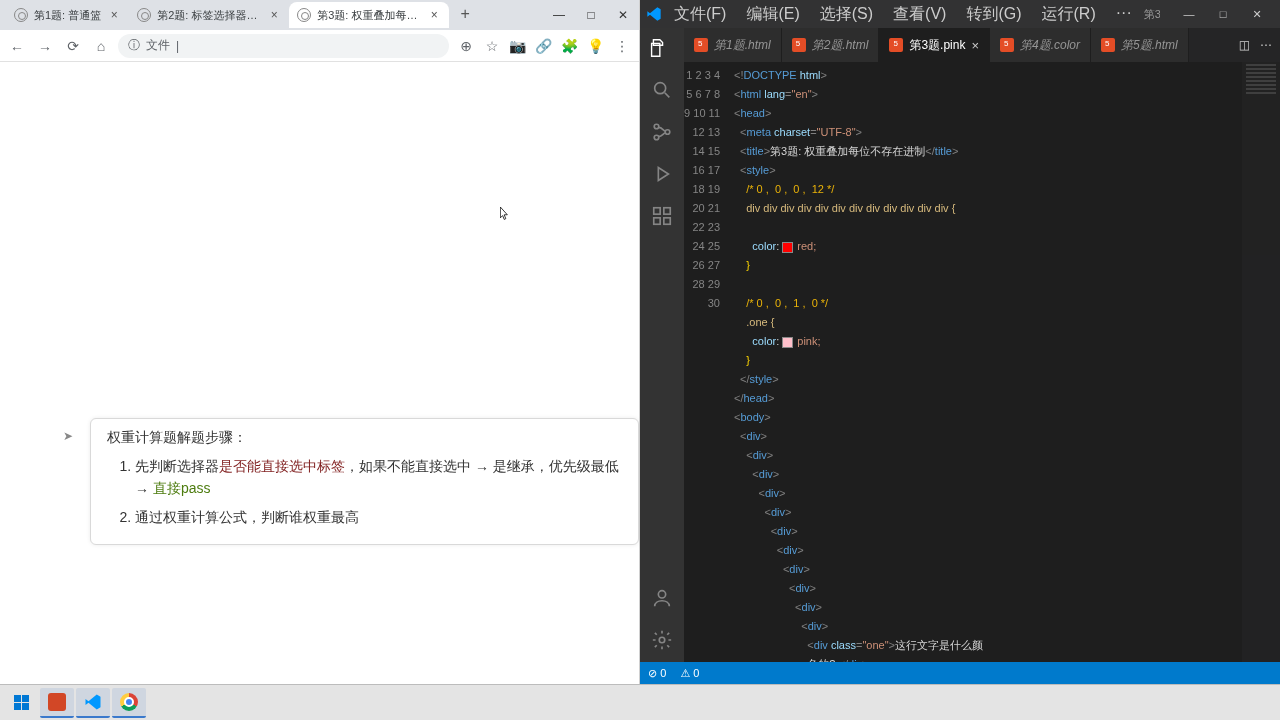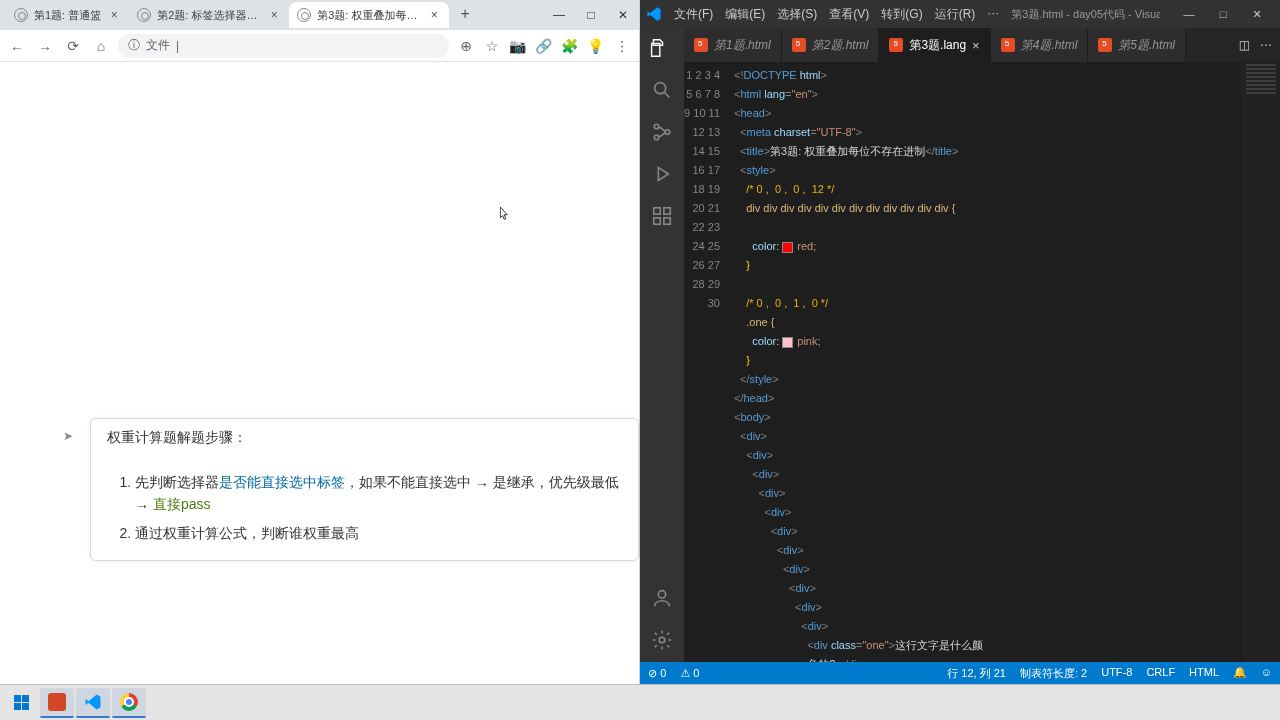--- a/index.html
+++ b/index.html
@@ -24,31 +24,31 @@
   .addr{flex:1;display:flex;align-items:center;height:24px;background:#f1f3f4;border-radius:12px;padding:0 10px;font-size:12px;color:#5f6368;gap:6px}
   .addr .path{color:#202124}
   .tb-right{display:flex;gap:4px}
 
   .page{flex:1;padding:20px;position:relative;overflow:hidden}
   .big-text{font-size:40px;font-weight:700;color:pink;letter-spacing:1px}
   .cursor-arrow{position:absolute;left:500px;top:145px;width:10px;height:14px}
 
   .notes{position:absolute;left:90px;top:418px;right:0;border:1px solid #d9d9d9;border-radius:6px;padding:10px 16px;font-size:14px;color:#333;box-shadow:0 0 4px rgba(0,0,0,.08);background:#fff}
   .notes .arrow{position:absolute;left:-28px;top:10px;color:#888;font-size:12px}
-  .notes .title{margin-bottom:24px}
+  .notes .title{margin-bottom:8px}
   .notes ol{padding-left:28px}
   .notes li{margin-bottom:6px;line-height:1.6}
-  .hl{color:#0369a1}
+  .hl{color:#7f1d1d}
   .hl2{color:#4d7c0f}
 
   
   .vscode{position:absolute;left:640px;top:0;width:640px;height:684px;background:#1e1e1e;color:#ccc;display:flex;flex-direction:column;font-size:12px}
   .vs-title{height:28px;background:#323233;display:flex;align-items:center;padding:0 6px;gap:12px;color:#ccc}
   .vs-logo{width:16px;height:16px;color:#0098ff;display:flex;align-items:center;justify-content:center}
-  .vs-menu{display:flex;gap:12px;font-size:12px}
+  .vs-menu{display:flex;gap:20px;font-size:16px}
   .vs-title .spacer{flex:1;text-align:center;font-size:11px;color:#999;overflow:hidden;white-space:nowrap}
   .vs-winbtns{display:flex;gap:0}
   .vs-winbtns div{width:34px;height:28px;display:flex;align-items:center;justify-content:center;color:#ccc;font-size:11px}
 
   .vs-body{flex:1;display:flex;overflow:hidden}
   .activitybar{width:44px;background:#333333;display:flex;flex-direction:column;align-items:center;padding-top:8px;gap:18px}
   .activitybar .ab{width:24px;height:24px;color:#858585;display:flex;align-items:center;justify-content:center}
   .activitybar .ab.active{color:#fff;border-left:2px solid #fff;padding-left:0;width:44px;margin-left:-10px}
   .activitybar .bottom{margin-top:auto;margin-bottom:10px;display:flex;flex-direction:column;gap:18px;align-items:center}
 
@@ -231,26 +231,26 @@
         <div class="vs-tab">
             <span class="fi"></span>
             <span>第1题.html</span>
           </div>
         <div class="vs-tab">
             <span class="fi"></span>
             <span>第2题.html</span>
           </div>
         <div class="vs-tab active">
             <span class="fi"></span>
-            <span>第3题.lang</span>
+            <span>第3题.pink</span>
             <span class="x">×</span>
           </div>
         <div class="vs-tab">
             <span class="fi"></span>
-            <span>第4题.html</span>
+            <span>第4题.color</span>
           </div>
         <div class="vs-tab">
             <span class="fi"></span>
             <span>第5题.html</span>
           </div>
         <div class="tabs-right">
           <span>◫</span>
           <span>⋯</span>
         </div>
       </div>
@@ -330,29 +330,20 @@
             <div class="mm-line"></div>
             <div class="mm-line"></div>
         </div>
       </div>
     </div>
   </div>
 
   <div class="statusbar">
     <span>⊘ 0</span>
     <span>⚠ 0</span>
-    <div class="sb-right">
-      <span>行 12, 列 21</span>
-      <span>制表符长度: 2</span>
-      <span>UTF-8</span>
-      <span>CRLF</span>
-      <span>HTML</span>
-      <span>🔔</span>
-      <span>☺</span>
-    </div>
   </div>
 </div>
 
 <div class="taskbar">
   <div class="tb-btn">
     <div class="winlogo">
         <span></span>
         <span></span>
         <span></span>
         <span></span>

